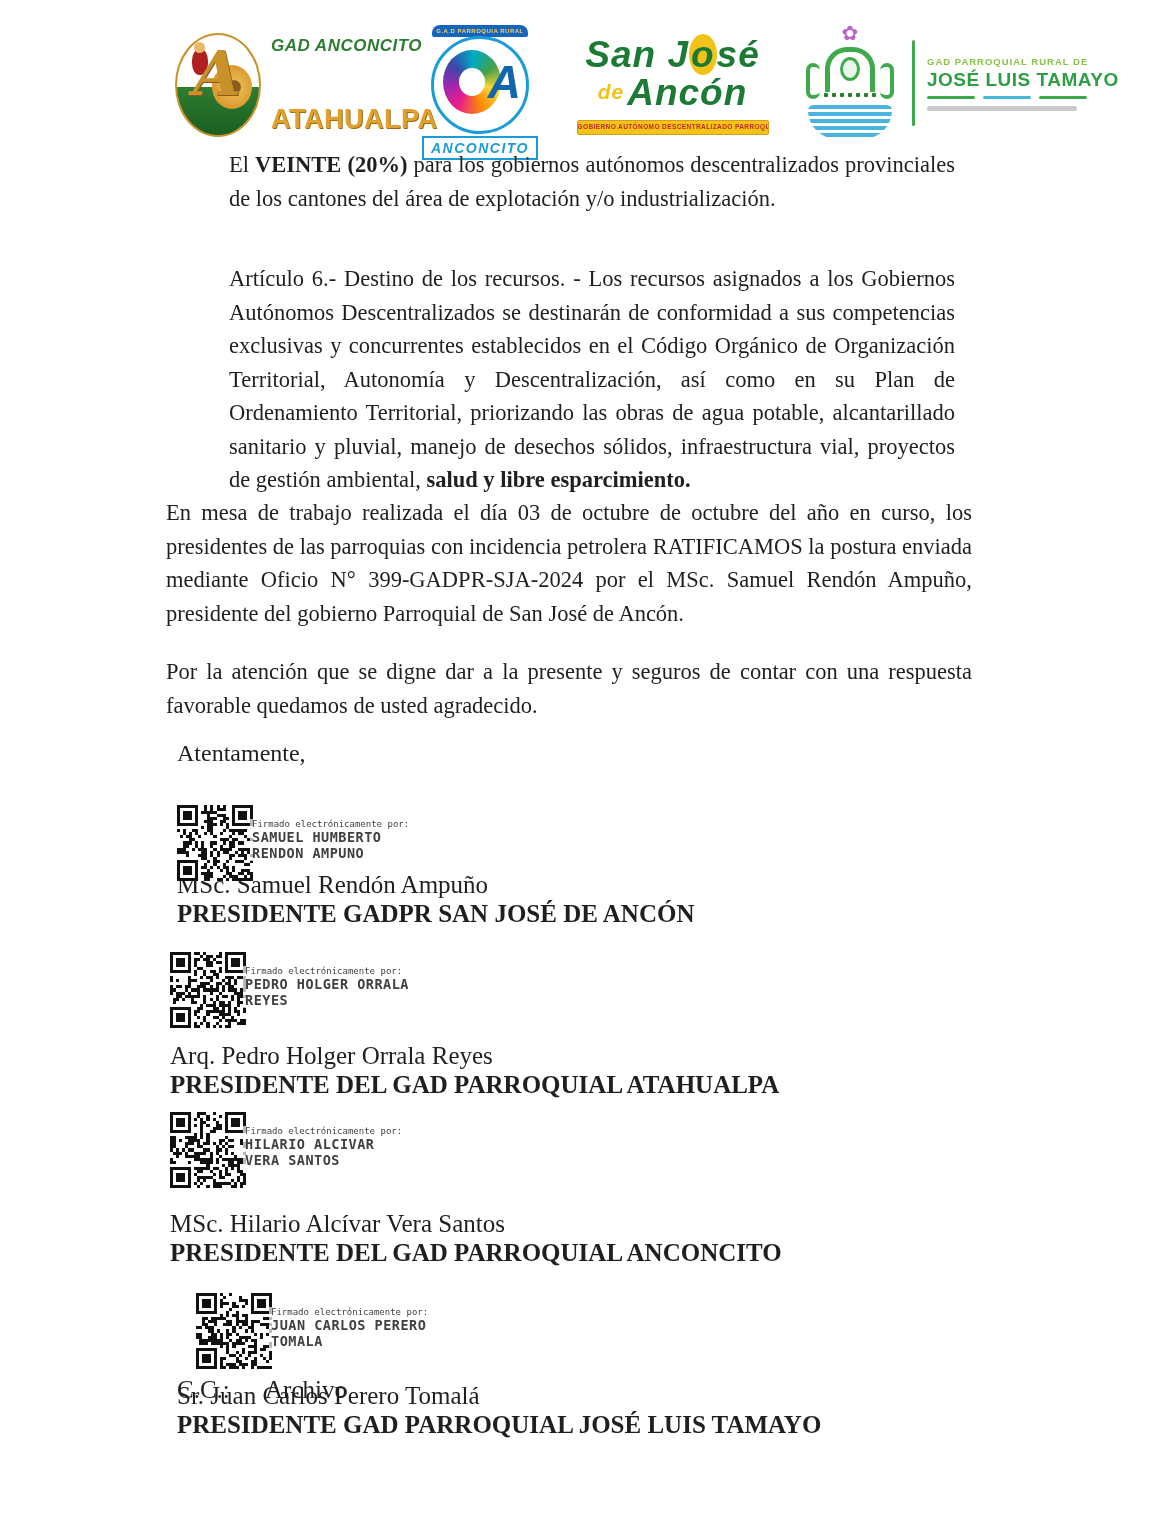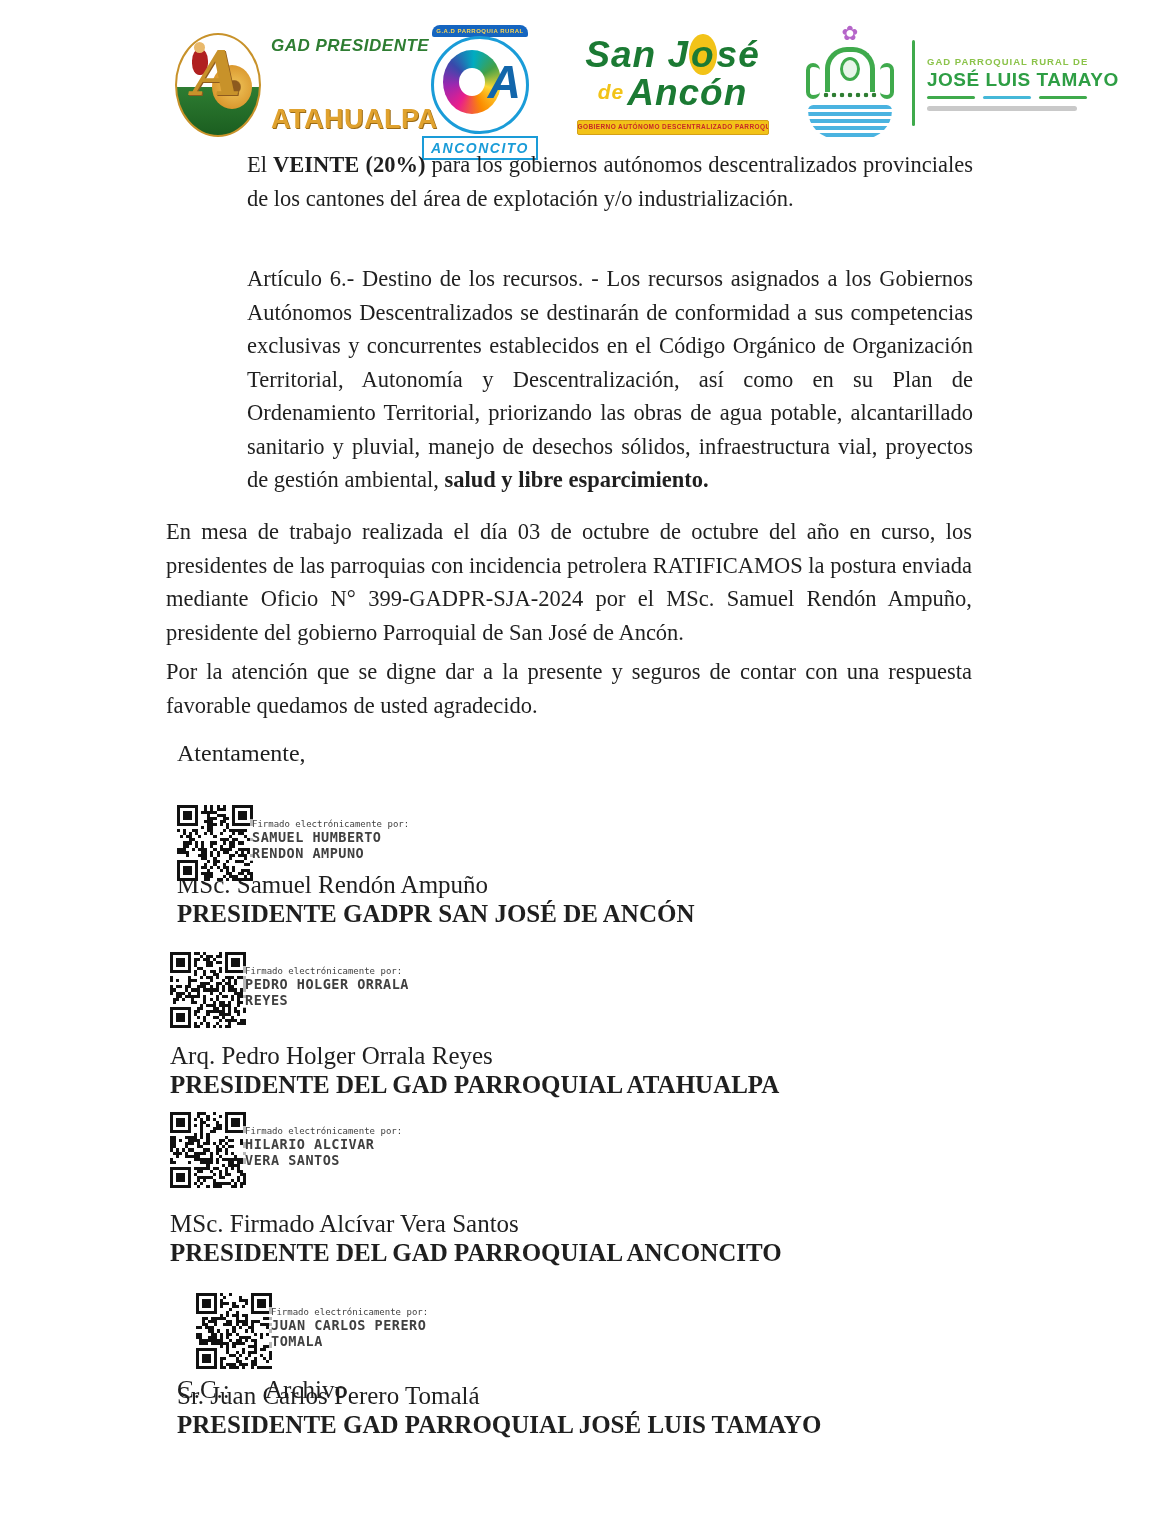--- a/index.html
+++ b/index.html
@@ -68,21 +68,21 @@
   .jlt-div{width:3px;height:86px;background:#3faa4c;border-radius:2px;margin:0 12px;}
   .jlt-l1{font-size:9.5px;font-weight:bold;color:#8bc34a;letter-spacing:1px;}
   .jlt-l2{font-size:19px;font-weight:800;color:#2e9e44;letter-spacing:.5px;margin-top:2px;}
   .jlt-bars{display:flex;gap:8px;margin-top:5px;}
   .jlt-bars span{height:3px;width:48px;border-radius:2px;display:block;}
   .jlt-bar-g{background:#3faa4c;} .jlt-bar-b{background:#45b8d8;}
   .jlt-tagline{margin-top:7px;width:150px;height:5px;background:#c9c9c9;border-radius:3px;}
 
   
   .para{position:absolute;margin:0;font-size:22.5px;line-height:33.5px;text-align:justify;color:#1f1f1f;}
-  .indent{left:247px;width:726px;}
+  .indent{left:229px;width:726px;}
   .full{left:166px;width:806px;}
   .para b{font-weight:bold;}
   .closing{position:absolute;left:177px;top:740px;font-size:24px;}
 
   
   .sig{position:absolute;width:760px;}
   .qr-row{position:relative;height:76px;}
   svg.qr{width:76px;height:76px;display:block;}
   .stamp{position:absolute;left:73px;top:14px;font-family:"DejaVu Sans Mono",monospace;color:#404040;
          background:rgba(255,255,255,.7);padding-left:2px;}
@@ -107,21 +107,21 @@
 
   <div class="logos">
 
     <div class="logo logo-ata">
       <div class="ata-oval">
         <span class="ata-fig"></span>
         <span class="ata-horn"></span>
         <span class="ata-A">A</span>
       </div>
       <div class="ata-text">
-        <div class="ata-t1">GAD PRESIDENTE</div>
+        <div class="ata-t1">GAD ANCONCITO</div>
         <div class="ata-t2">ATAHUALPA</div>
       </div>
     </div>
 
     <div class="logo logo-anc">
       <div class="anc-ribbon">G.A.D PARROQUIA RURAL</div>
       <div class="anc-circle">
         <span class="anc-ring"></span>
         <span class="anc-A">A</span>
       </div>
@@ -156,21 +156,21 @@
         </div>
         <div class="jlt-tagline"></div>
       </div>
     </div>
   </div>
 
   <p class="para indent" style="top:148px"><span>El </span><b>VEINTE (20%)</b><span> para los gobiernos autónomos descentralizados provinciales de los cantones del área de explotación y/o industrialización.</span></p>
 
   <p class="para indent" style="top:262px"><span>Artículo 6.- Destino de los recursos. - Los recursos asignados a los Gobiernos Autónomos Descentralizados se destinarán de conformidad a sus competencias exclusivas y concurrentes establecidos en el Código Orgánico de Organización Territorial, Autonomía y Descentralización, así como en su Plan de Ordenamiento Territorial, priorizando las obras de agua potable, alcantarillado sanitario y pluvial, manejo de desechos sólidos, infraestructura vial, proyectos de gestión ambiental, </span><b>salud y libre esparcimiento.</b></p>
 
-  <p class="para full" style="top:515px">En mesa de trabajo realizada el día 03 de octubre de octubre del año en curso, los presidentes de las parroquias con incidencia petrolera RATIFICAMOS la postura enviada mediante Oficio N° 399-GADPR-SJA-2024 por el MSc. Samuel Rendón Ampuño, presidente del gobierno Parroquial de San José de Ancón.</p>
+  <p class="para full" style="top:496px">En mesa de trabajo realizada el día 03 de octubre de octubre del año en curso, los presidentes de las parroquias con incidencia petrolera RATIFICAMOS la postura enviada mediante Oficio N° 399-GADPR-SJA-2024 por el MSc. Samuel Rendón Ampuño, presidente del gobierno Parroquial de San José de Ancón.</p>
 
   <p class="para full" style="top:655px">Por la atención que se digne dar a la presente y seguros de contar con una respuesta favorable quedamos de usted agradecido.</p>
 
   <div class="closing">Atentamente,</div>
 
   <div class="sig sig-0">
     <div class="qr-row">
       <svg class="qr" viewBox="0 0 25 25" shape-rendering="crispEdges">
           <rect x="0" y="0" width="25" height="25" fill="#fff"></rect>
           <rect x="9" y="0" width="1" height="1" fill="#111"></rect>
@@ -835,21 +835,21 @@
           <rect x="0" y="18" width="7" height="7" fill="#111"></rect>
           <rect x="1" y="19" width="5" height="5" fill="#fff"></rect>
           <rect x="2" y="20" width="3" height="3" fill="#111"></rect>
         </svg>
       <div class="stamp">
         <div class="stamp-prefix">Firmado electrónicamente por:</div>
         <div class="stamp-name">HILARIO ALCIVAR</div>
         <div class="stamp-name">VERA SANTOS</div>
       </div>
     </div>
-    <div class="sig-name">MSc. Firmado Alcívar Vera Santos</div>
+    <div class="sig-name">MSc. Hilario Alcívar Vera Santos</div>
     <div class="sig-title">PRESIDENTE DEL GAD PARROQUIAL ANCONCITO</div>
   </div>
 
   <div class="sig sig-3">
     <div class="qr-row">
       <svg class="qr" viewBox="0 0 25 25" shape-rendering="crispEdges">
           <rect x="0" y="0" width="25" height="25" fill="#fff"></rect>
           <rect x="8" y="0" width="1" height="1" fill="#111"></rect>
           <rect x="11" y="0" width="1" height="1" fill="#111"></rect>
           <rect x="9" y="1" width="1" height="1" fill="#111"></rect>

